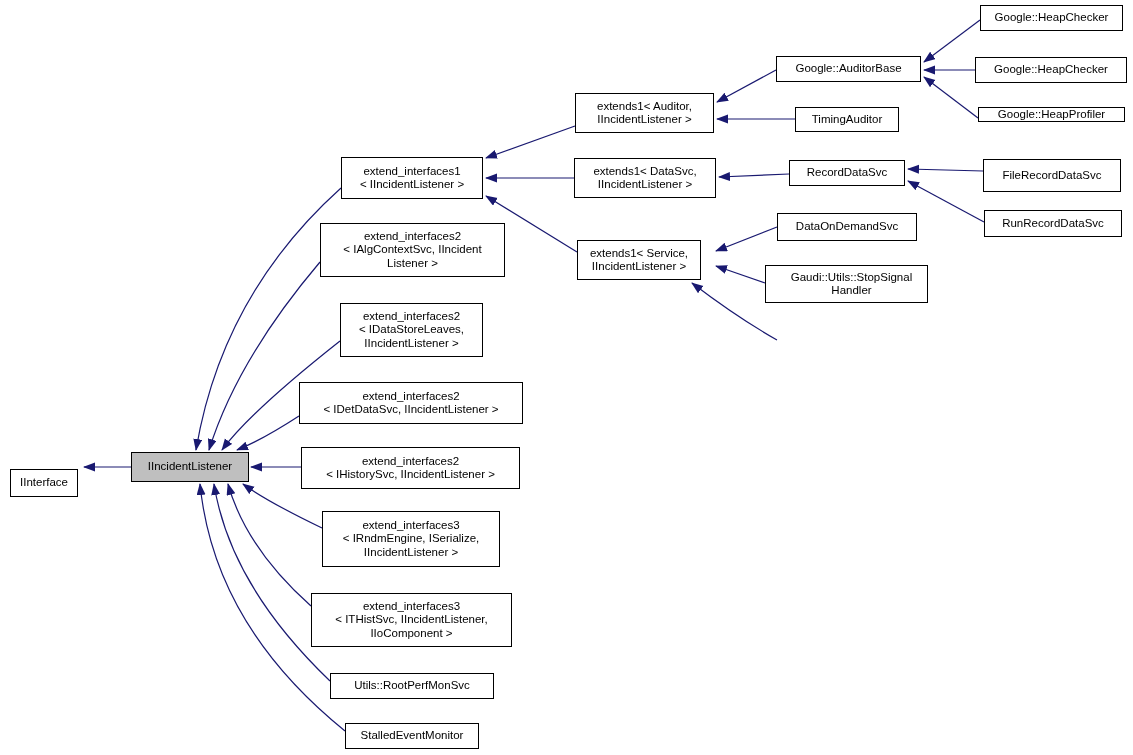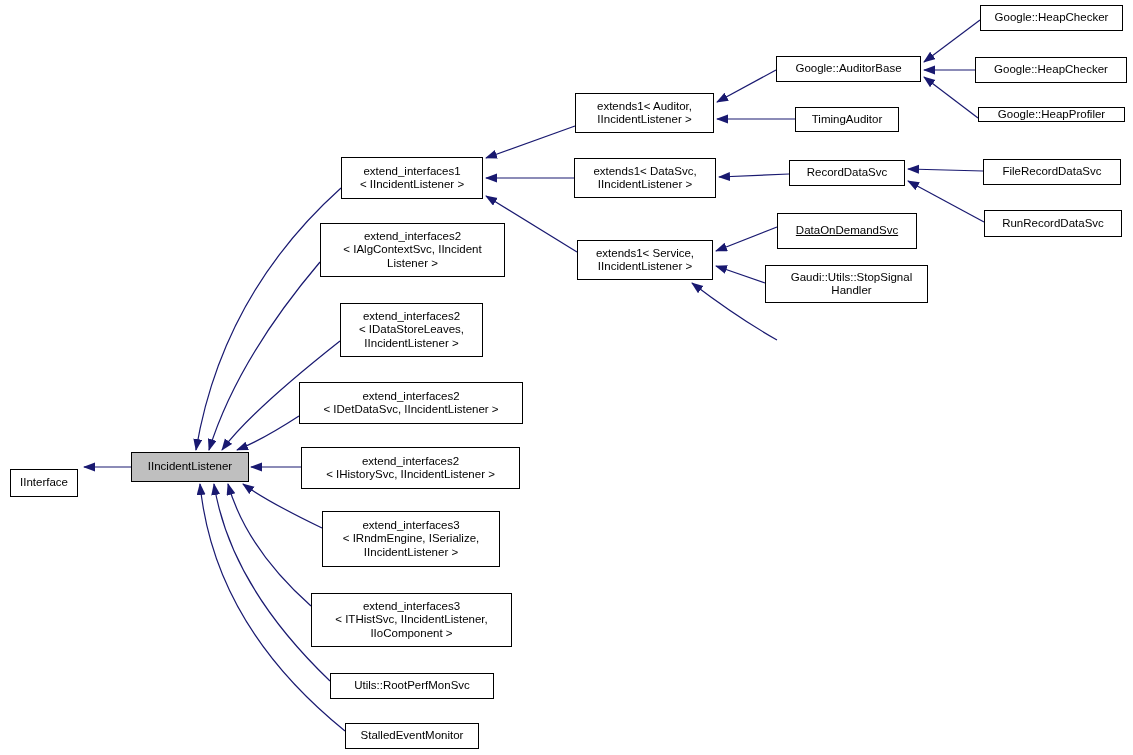--- a/index.html
+++ b/index.html
@@ -107,26 +107,26 @@
 IIncidentListener &gt;</div>
     <div class="node" style="left: 311px; top: 593px; width: 201px; height: 54px;">extend_interfaces3
 &lt; ITHistSvc, IIncidentListener,
 IIoComponent &gt;</div>
     <div class="node" style="left: 330px; top: 673px; width: 164px; height: 26px;">Utils::RootPerfMonSvc</div>
     <div class="node" style="left: 345px; top: 723px; width: 134px; height: 26px;">StalledEventMonitor</div>
     <div class="node" style="left: 575px; top: 93px; width: 139px; height: 40px;">extends1&lt; Auditor,
 IIncidentListener &gt;</div>
     <div class="node" style="left: 574px; top: 158px; width: 142px; height: 40px;">extends1&lt; DataSvc,
 IIncidentListener &gt;</div>
-    <div class="node" style="left: 577px; top: 240px; width: 136px; height: 40px;">extends1&lt; Service,
+    <div class="node" style="left: 577px; top: 240px; width: 124px; height: 40px;">extends1&lt; Service,
 IIncidentListener &gt;</div>
     <div class="node" style="left: 776px; top: 56px; width: 145px; height: 26px;">Google::AuditorBase</div>
     <div class="node" style="left: 795px; top: 107px; width: 104px; height: 25px;">TimingAuditor</div>
     <div class="node" style="left: 789px; top: 160px; width: 116px; height: 26px;">RecordDataSvc</div>
-    <div class="node" style="left: 777px; top: 213px; width: 140px; height: 36px; text-decoration: underline;">DataOnDemandSvc</div>
+    <div class="node" style="left: 777px; top: 213px; width: 140px; height: 28px;">DataOnDemandSvc</div>
     <div class="node" style="left: 765px; top: 265px; width: 163px; height: 38px; padding-left: 12px;">Gaudi::Utils::StopSignal
 Handler</div>
     <div class="node" style="left: 980px; top: 5px; width: 143px; height: 26px;">Google::HeapChecker</div>
     <div class="node" style="left: 975px; top: 57px; width: 152px; height: 26px;">Google::HeapChecker</div>
     <div class="node" style="left: 978px; top: 107px; width: 147px; height: 15px;">Google::HeapProfiler</div>
-    <div class="node" style="left: 983px; top: 159px; width: 138px; height: 26px;">FileRecordDataSvc</div>
+    <div class="node" style="left: 983px; top: 159px; width: 138px; height: 33px;">FileRecordDataSvc</div>
     <div class="node" style="left: 984px; top: 210px; width: 138px; height: 27px;">RunRecordDataSvc</div>
   </div>
 
 </body></html>

